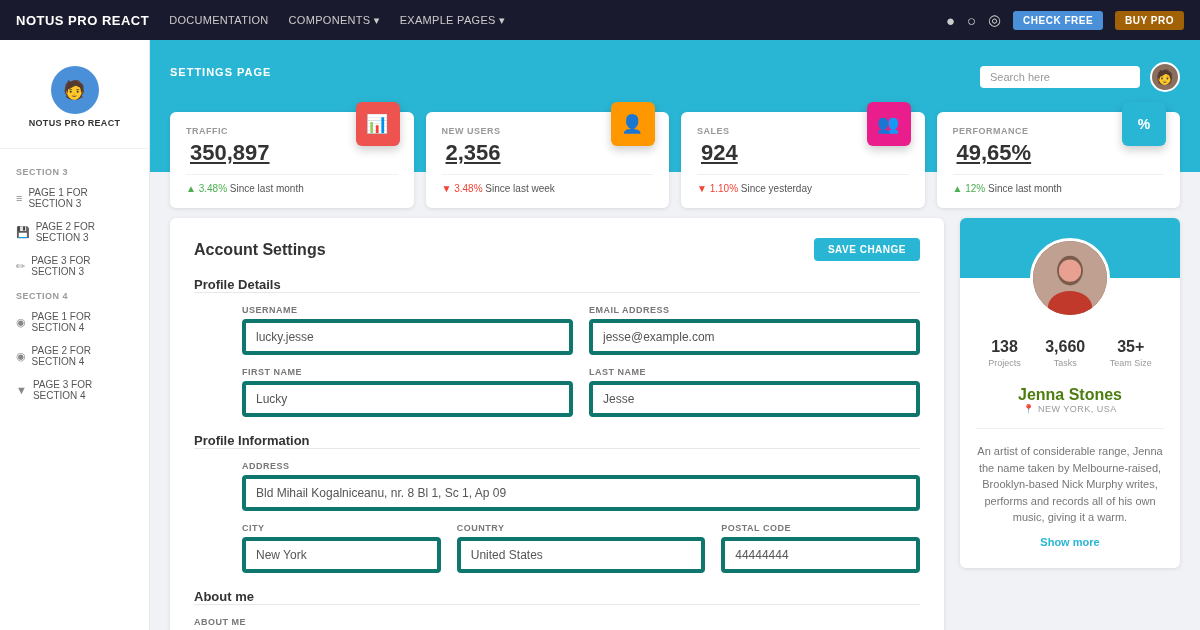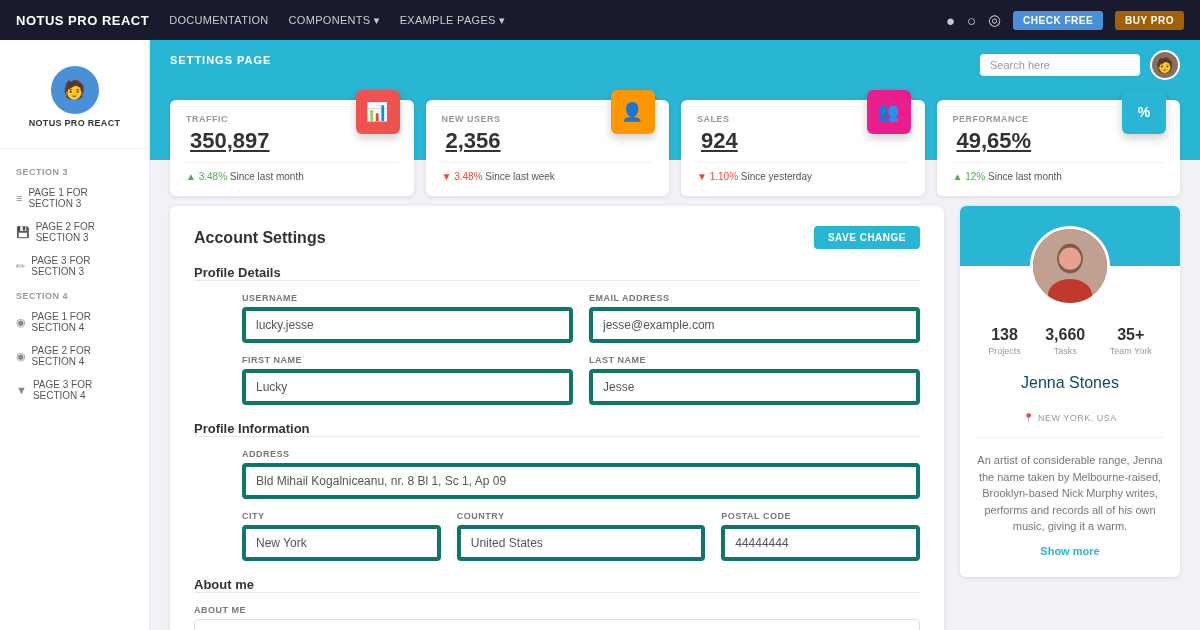--- a/index.html
+++ b/index.html
@@ -98,21 +98,21 @@
       font-weight: 500;
     }
     .sidebar-item-icon { font-size: 11px; color: #888; }
 
     
     .main { flex: 1; display: flex; flex-direction: column; }
 
     
     .page-header {
       background: #29b6d4;
-      padding: 10px 20px 80px;
+      padding: 22px 20px 80px;
       display: flex;
       align-items: flex-start;
       justify-content: space-between;
     }
     .page-header-title {
       color: white;
       font-size: 11px;
       font-weight: 600;
       letter-spacing: 1px;
       text-transform: uppercase;
@@ -310,23 +310,23 @@
       color: #333;
     }
     .profile-stat-label {
       font-size: 9px;
       color: #999;
       margin-top: 2px;
     }
     .profile-name {
       text-align: center;
       font-size: 16px;
-      font-weight: 400;
-      color: #0c4a6e;
-      margin: 8px 0 21px;
+      font-weight: 700;
+      color: #4d7c0f;
+      margin: 8px 0 0;
     }
     .profile-location {
       text-align: center;
       font-size: 9px;
       color: #999;
       letter-spacing: 0.5px;
       text-transform: uppercase;
       display: flex;
       align-items: center;
       justify-content: center;
@@ -555,21 +555,21 @@
             <div>
               <div class="profile-stat-value">138</div>
               <div class="profile-stat-label">Projects</div>
             </div>
             <div>
               <div class="profile-stat-value">3,660</div>
               <div class="profile-stat-label">Tasks</div>
             </div>
             <div>
               <div class="profile-stat-value">35+</div>
-              <div class="profile-stat-label">Team York</div>
+              <div class="profile-stat-label">Team Size</div>
             </div>
           </div>
 
           <div class="profile-name">Jenna Stones</div>
           <div class="profile-location">
             <span>📍</span>
             <span>NEW YORK, USA</span>
           </div>
 
           <hr class="profile-divider">

